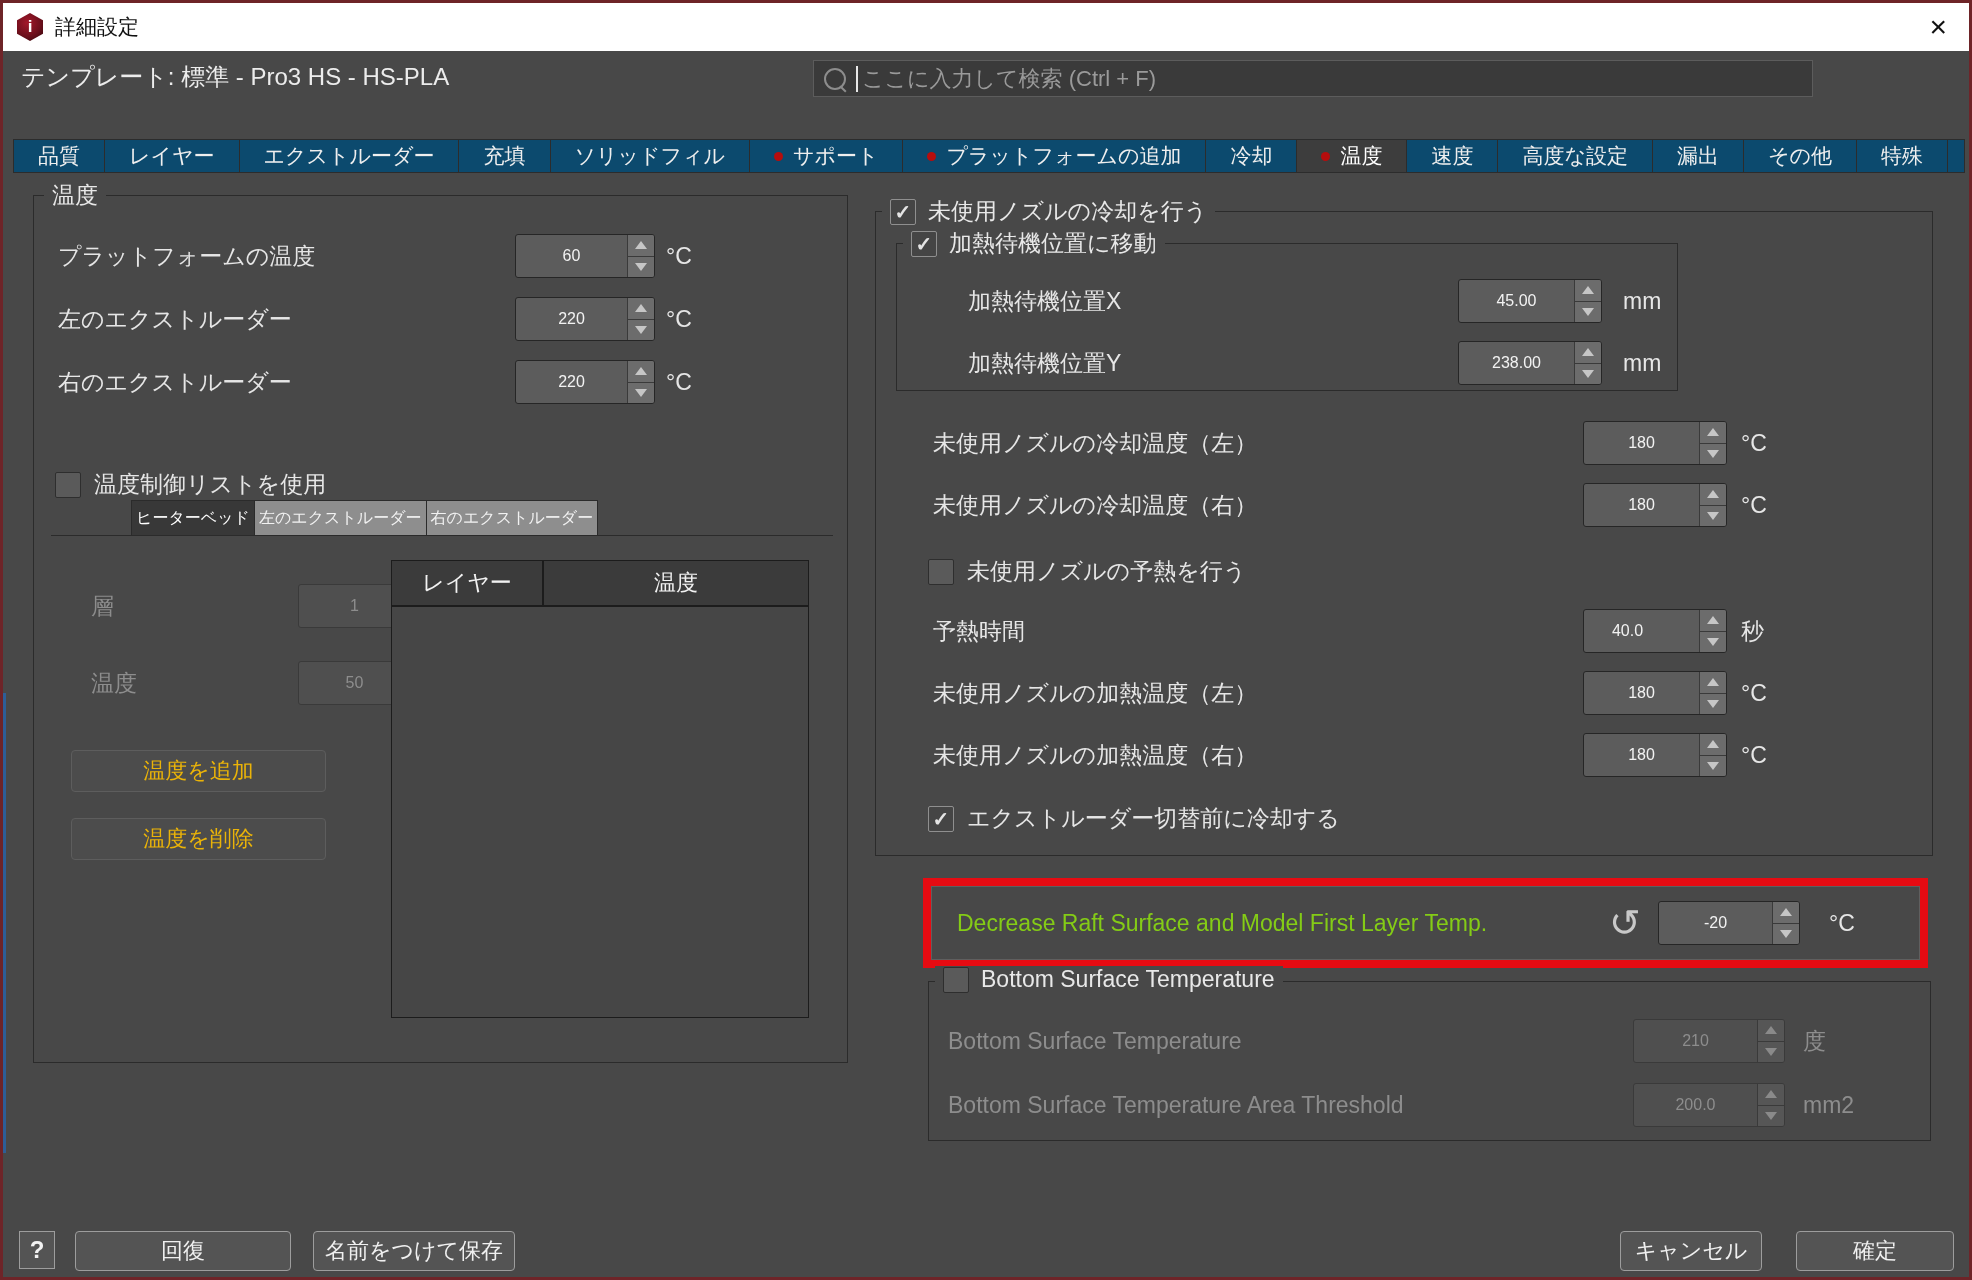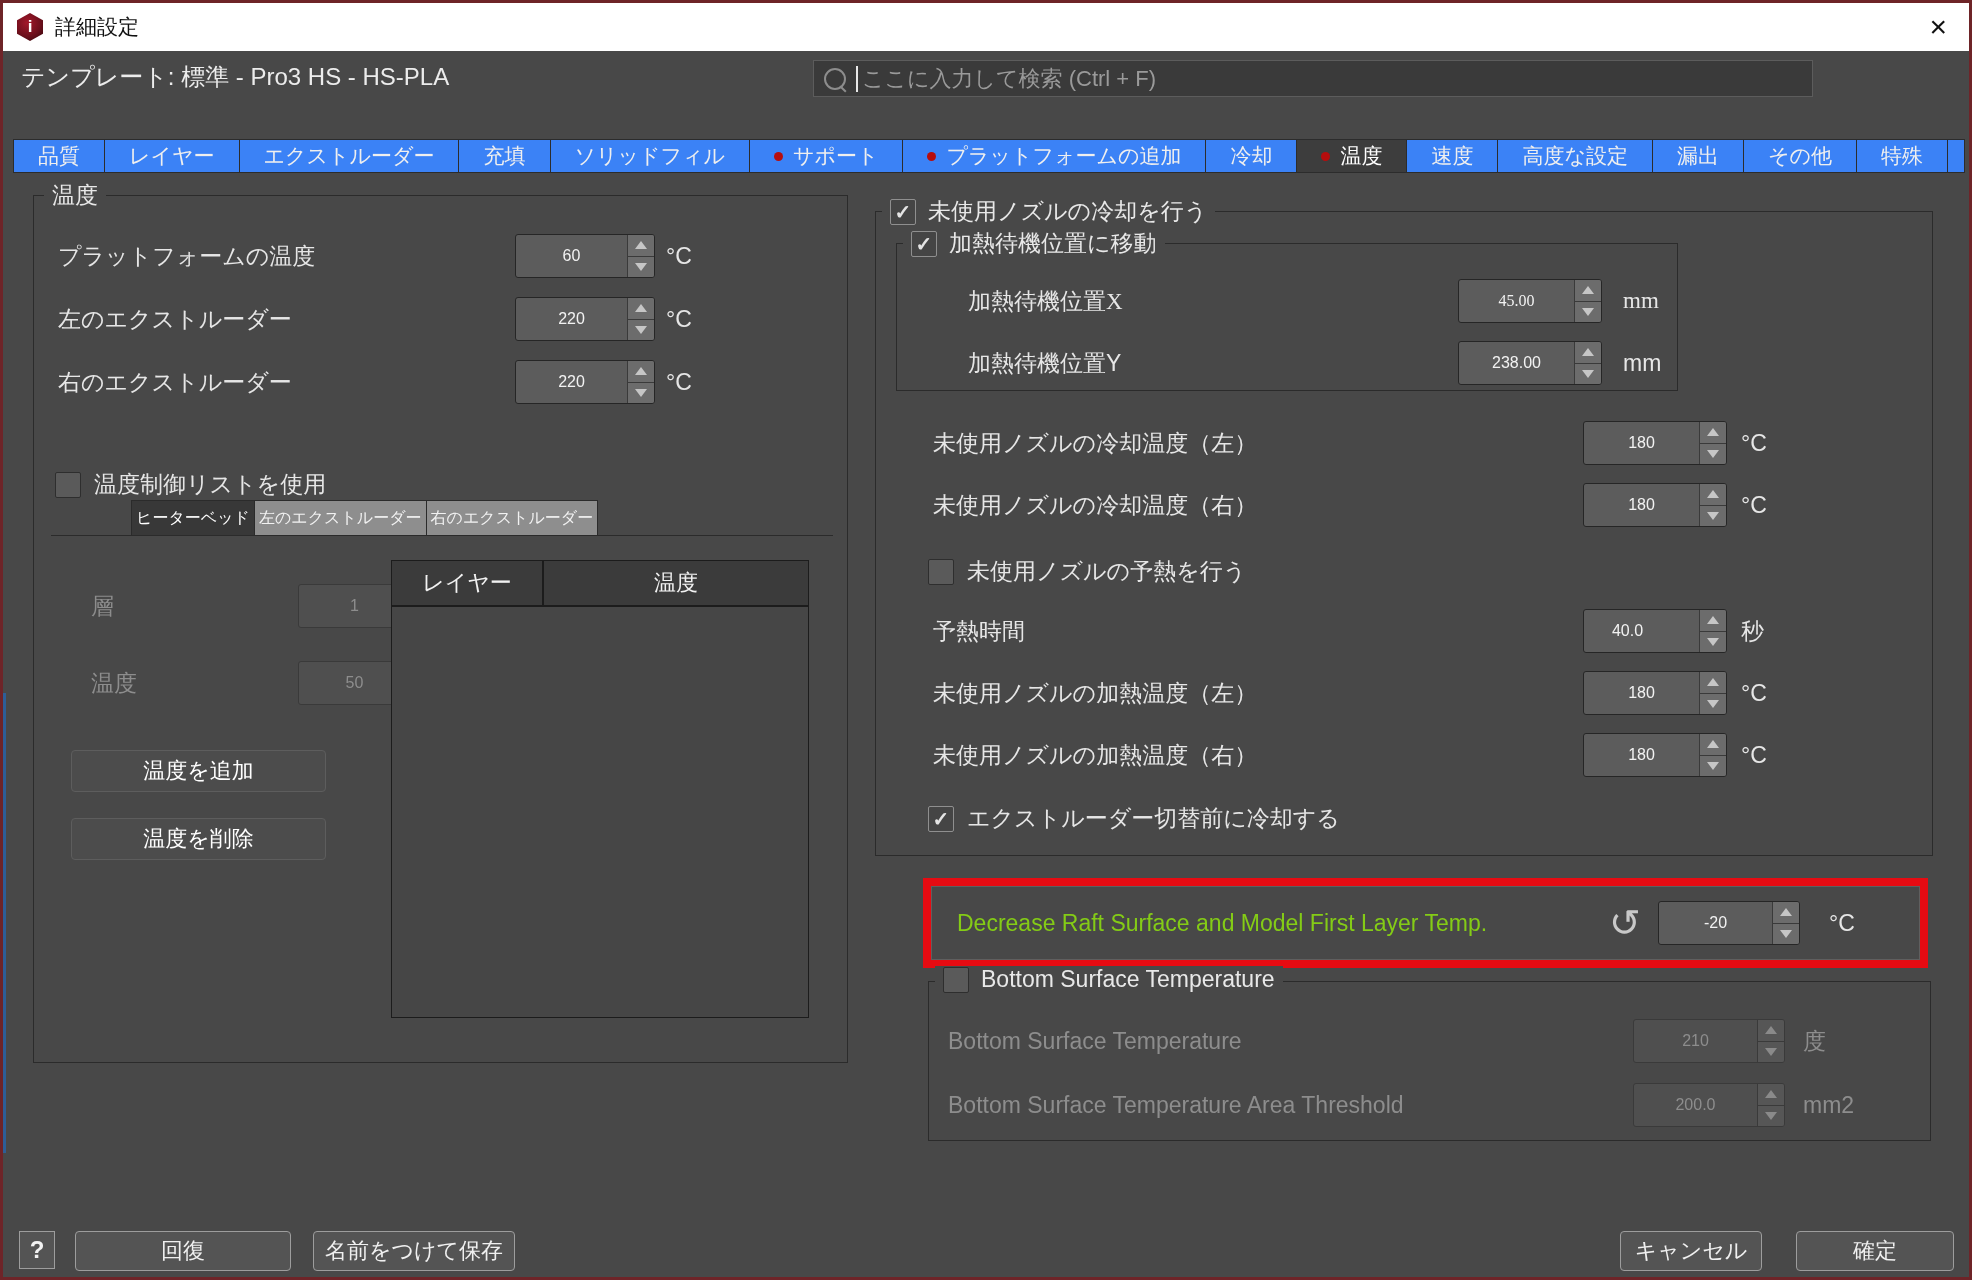--- a/index.html
+++ b/index.html
@@ -17,21 +17,21 @@
   
   .tpl{left:18px;top:58px;height:32px;display:flex;align-items:center;font-size:24px;color:#ececec;}
   .search{left:810px;top:57px;width:1000px;height:37px;background:#3a3a3a;border:1px solid #5c5c5c;display:flex;align-items:center;}
   .mag{width:18px;height:18px;border:2px solid #8d8d8d;border-radius:50%;margin-left:10px;position:relative;flex:0 0 auto;}
   .mag::after{content:"";position:absolute;width:2px;height:8px;background:#8d8d8d;left:16px;top:15px;transform:rotate(-45deg);}
   .caret{width:2px;height:26px;background:#e8e8e8;margin-left:10px;}
   .ph{margin-left:4px;font-size:22px;color:#9a9a9a;white-space:nowrap;}
 
   
   .tabbar{left:10px;top:136px;width:1952px;height:34px;display:flex;}
-  .tab{flex:1 1 auto;display:flex;align-items:center;justify-content:center;background:#3b82f6;border:1px solid #2c2c2c;
+  .tab{flex:1 1 auto;display:flex;align-items:center;justify-content:center;background:#0c4a6e;border:1px solid #2c2c2c;
        margin-left:-1px;color:#efefef;font-size:21px;white-space:nowrap;padding:0 18px;cursor:default;}
   .tab:first-child{margin-left:0;}
   .tab.active{background:#3d3d3d;color:#ffffff;}
   .tab .dot{display:none;width:9px;height:9px;border-radius:50%;background:#b60d0d;margin-right:10px;flex:0 0 auto;}
   .tab.has-dot .dot{display:block;}
   .tab.stub{flex:0 0 16px;padding:0;}
 
   
   .fs{border:1px solid #2b2b2b;}
   .fs-legend{position:absolute;top:-16px;left:10px;background:#484848;padding:0 8px;display:flex;align-items:center;gap:12px;
@@ -68,21 +68,21 @@
   .subtabs{left:128px;top:497px;height:36px;display:flex;}
   .stab{display:flex;align-items:center;justify-content:center;padding:0 4px;font-size:16px;color:#f2f2f2;
         background:#8e8e8e;border:1px solid #2b2b2b;margin-left:-1px;white-space:nowrap;}
   .stab:first-child{margin-left:0;}
   .stab.active{background:#383838;color:#ffffff;}
   .subline{left:48px;top:532px;width:782px;height:1px;background:#2b2b2b;}
 
   
   .btn{display:flex;align-items:center;justify-content:center;background:#545454;border:1px solid #9d9d9d;border-radius:4px;
        color:#f0f0f0;font-size:22px;white-space:nowrap;}
-  .btn.disabled{background:#4c4c4c;border-color:#5d5d5d;color:#ffffff;}
+  .btn.disabled{background:#4c4c4c;border-color:#5d5d5d;color:#eab308;}
 
   
   .table{background:#464646;border:1px solid #1c1c1c;}
   .thead{display:flex;height:44px;background:#3b3b3b;border-bottom:2px solid #1c1c1c;}
   .th{display:flex;align-items:center;justify-content:center;font-size:22px;color:#f2f2f2;border-right:2px solid #1c1c1c;}
   .th:last-child{border-right:none;}
   .tbody{width:100%;height:412px;}
 
   
   .hl{left:920px;top:875px;width:1005px;height:90px;border:8px solid #e60b12;box-shadow:inset 0 0 0 1px #5f5f5f;}
@@ -277,21 +277,21 @@
     </div>
   </div>
 
   <div class="abs fs" style="left:893px;top:240px;width:782px;height:148px;">
     <div class="fs-legend" style="left:6px;">
       <span class="box checked"></span>
       <span>加熱待機位置に移動</span>
     </div>
   </div>
 
-  <div class="abs row" style="left:965px;top:276px;width:700px;font-family:Liberation Serif, serif;">
+  <div class="abs row" style="left:965px;top:276px;width:700px;">
     <span class="lbl">加熱待機位置X</span>
     <div class="spin" style="left:490px;width:142px;">
       <span class="val">45.00</span>
       <span class="btns">
           <span class="sb up">
             <i class="tri-up"></i>
           </span>
           <span class="sb down">
             <i class="tri-down"></i>
           </span>

